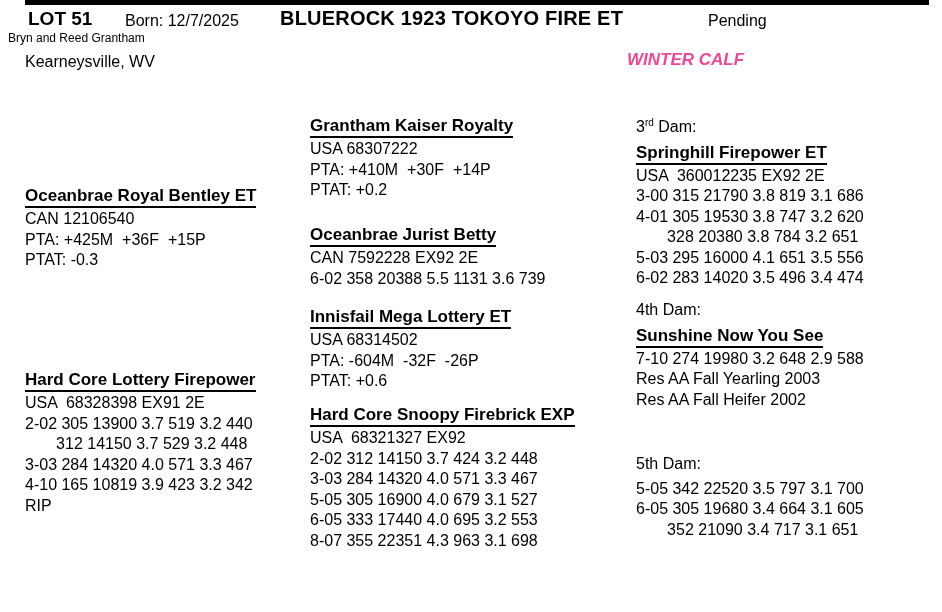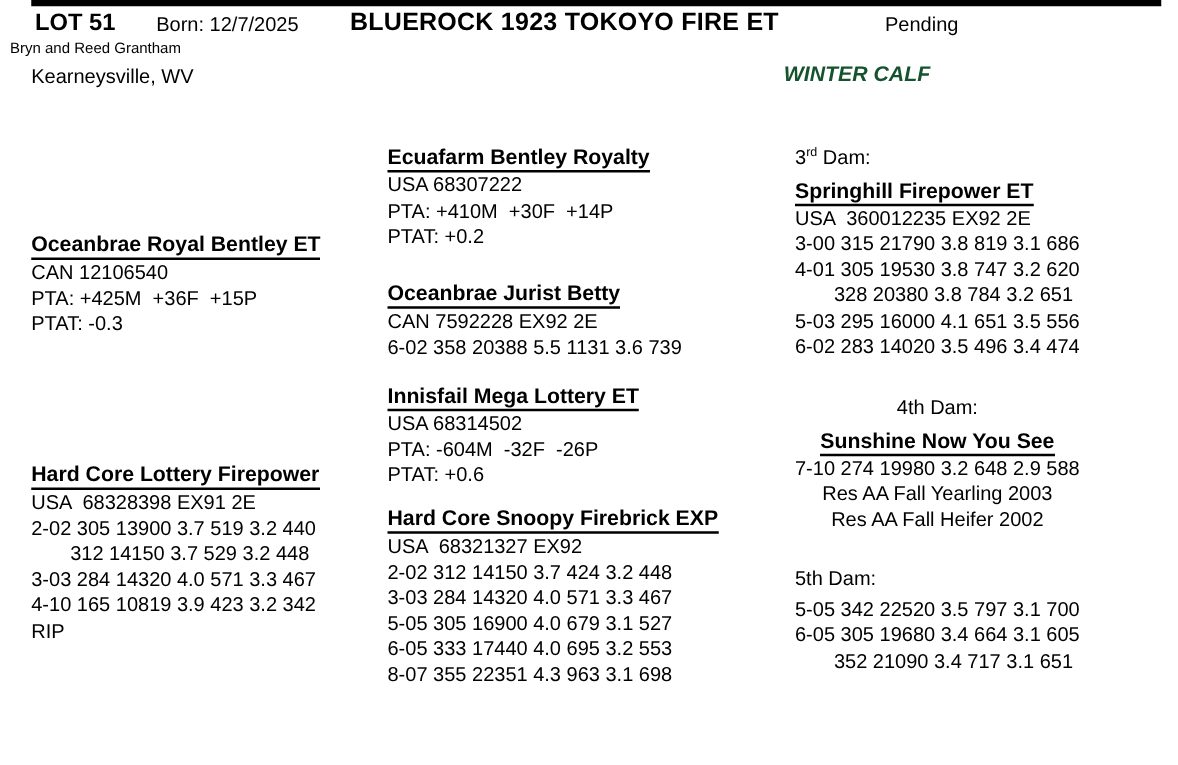--- a/index.html
+++ b/index.html
@@ -10,21 +10,21 @@
     overflow:hidden;
   }
   .abs { position:absolute; }
   .topbar { left:25px; top:0; width:904px; height:5px; background:#000; }
   .lot { left:28px; top:8px; font-size:19px; font-weight:bold; }
   .born { left:125px; top:12px; font-size:16px; }
   .animal { left:280px; top:7px; font-size:20px; font-weight:bold; letter-spacing:0.2px; }
   .status { left:708px; top:12px; font-size:16px; }
   .owner { left:8px; top:31px; font-size:12px; }
   .loc { left:25px; top:53px; font-size:16px; }
-  .calf { left:627px; top:50px; font-size:17px; font-weight:bold; font-style:italic; color:#14532d; }
+  .calf { left:627px; top:50px; font-size:17px; font-weight:bold; font-style:italic; color:#ec4899; }
   .block { position:absolute; }
   .btitle-row { margin:0 0 1px 0; }
   .btitle {
     display:inline-block; font-size:17px; font-weight:bold;
     line-height:21px; border-bottom:2px solid #000; white-space:pre;
   }
   .line { font-size:16px; line-height:20.5px; white-space:pre; }
   .damlabel { font-size:16px; line-height:20.5px; margin-bottom:4px; }
   .damlabel sup { font-size:10px; }
 </style>
@@ -52,21 +52,21 @@
   <div class="btitle-row"><span class="btitle">Hard Core Lottery Firepower</span></div>
   <div class="line">USA  68328398 EX91 2E</div>
   <div class="line">2-02 305 13900 3.7 519 3.2 440</div>
   <div class="line">       312 14150 3.7 529 3.2 448</div>
   <div class="line">3-03 284 14320 4.0 571 3.3 467</div>
   <div class="line">4-10 165 10819 3.9 423 3.2 342</div>
   <div class="line">RIP</div>
 </div>
 
 <div class="block" style="left:310px; top:115px;">
-  <div class="btitle-row"><span class="btitle">Ecuafarm Bentley Royalty</span></div>
+  <div class="btitle-row"><span class="btitle">Grantham Kaiser Royalty</span></div>
   <div class="line">USA 68307222</div>
   <div class="line">PTA: +410M  +30F  +14P</div>
   <div class="line">PTAT: +0.2</div>
 </div>
 
 <div class="block" style="left:310px; top:224px;">
   <div class="btitle-row"><span class="btitle">Oceanbrae Jurist Betty</span></div>
   <div class="line">CAN 7592228 EX92 2E</div>
   <div class="line">6-02 358 20388 5.5 1131 3.6 739</div>
 </div>
@@ -92,21 +92,21 @@
   <div class="damlabel"><span>3</span><sup>rd</sup><span> Dam:</span></div>
   <div class="btitle-row"><span class="btitle">Springhill Firepower ET</span></div>
   <div class="line">USA  360012235 EX92 2E</div>
   <div class="line">3-00 315 21790 3.8 819 3.1 686</div>
   <div class="line">4-01 305 19530 3.8 747 3.2 620</div>
   <div class="line">       328 20380 3.8 784 3.2 651</div>
   <div class="line">5-03 295 16000 4.1 651 3.5 556</div>
   <div class="line">6-02 283 14020 3.5 496 3.4 474</div>
 </div>
 
-<div class="block" style="left:636px; top:317px;text-align:center;">
+<div class="block" style="left:636px; top:300px;">
   <div class="damlabel">4th Dam:</div>
   <div class="btitle-row"><span class="btitle">Sunshine Now You See</span></div>
   <div class="line">7-10 274 19980 3.2 648 2.9 588</div>
   <div class="line">Res AA Fall Yearling 2003</div>
   <div class="line">Res AA Fall Heifer 2002</div>
 </div>
 
 <div class="block" style="left:636px; top:454px;">
   <div class="damlabel">5th Dam:</div>
   <div class="line">5-05 342 22520 3.5 797 3.1 700</div>

